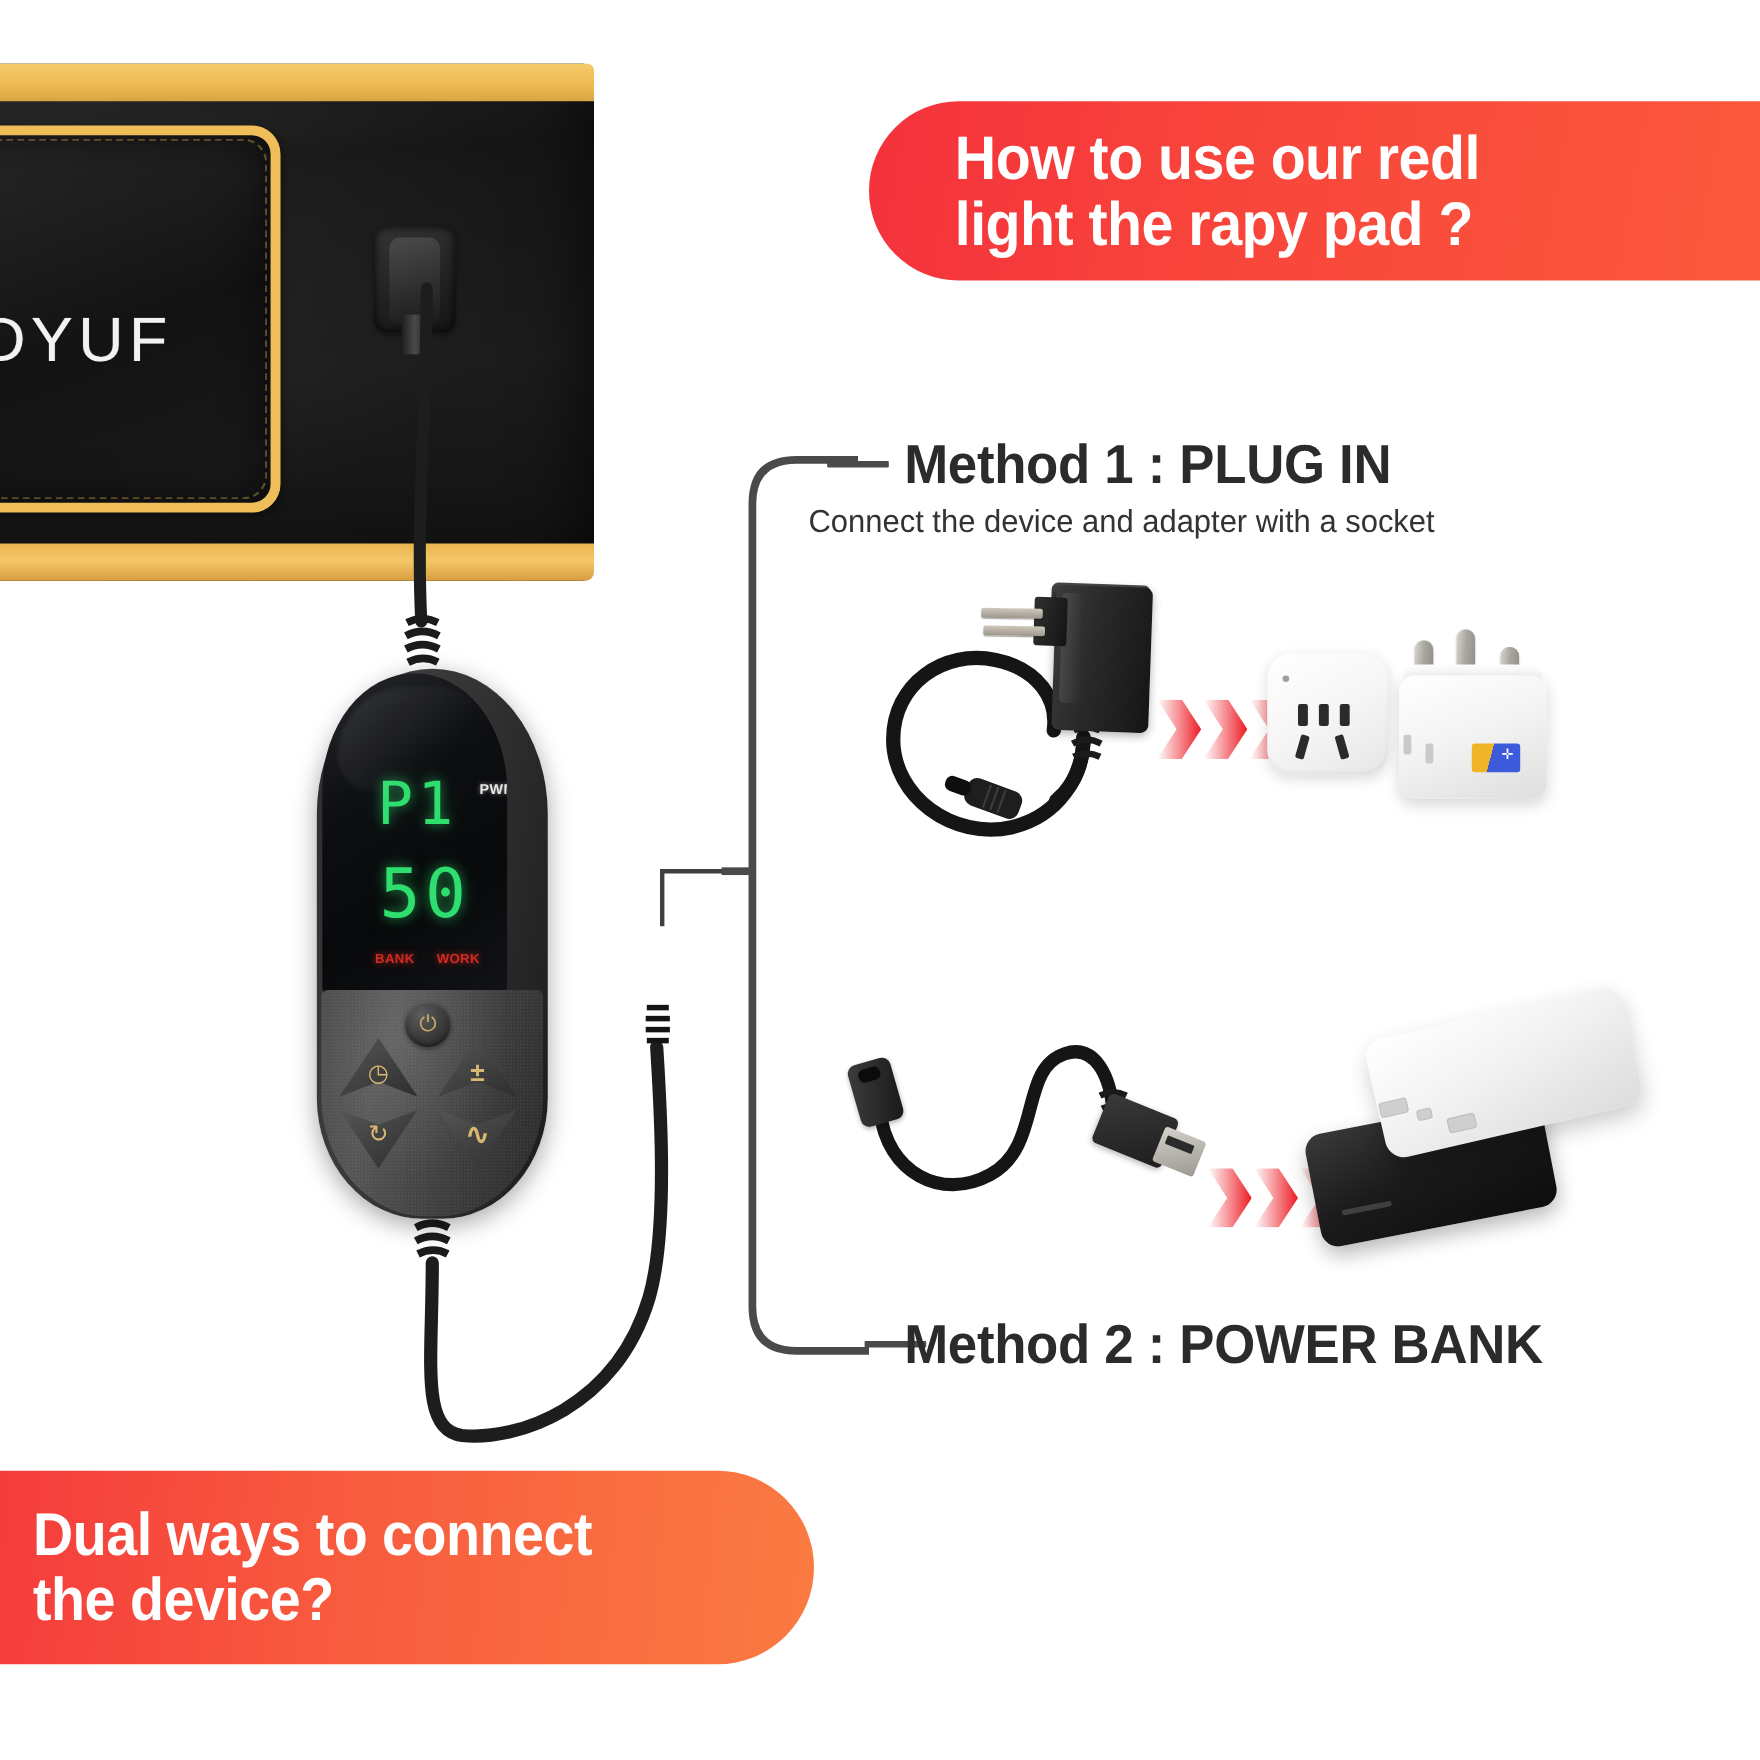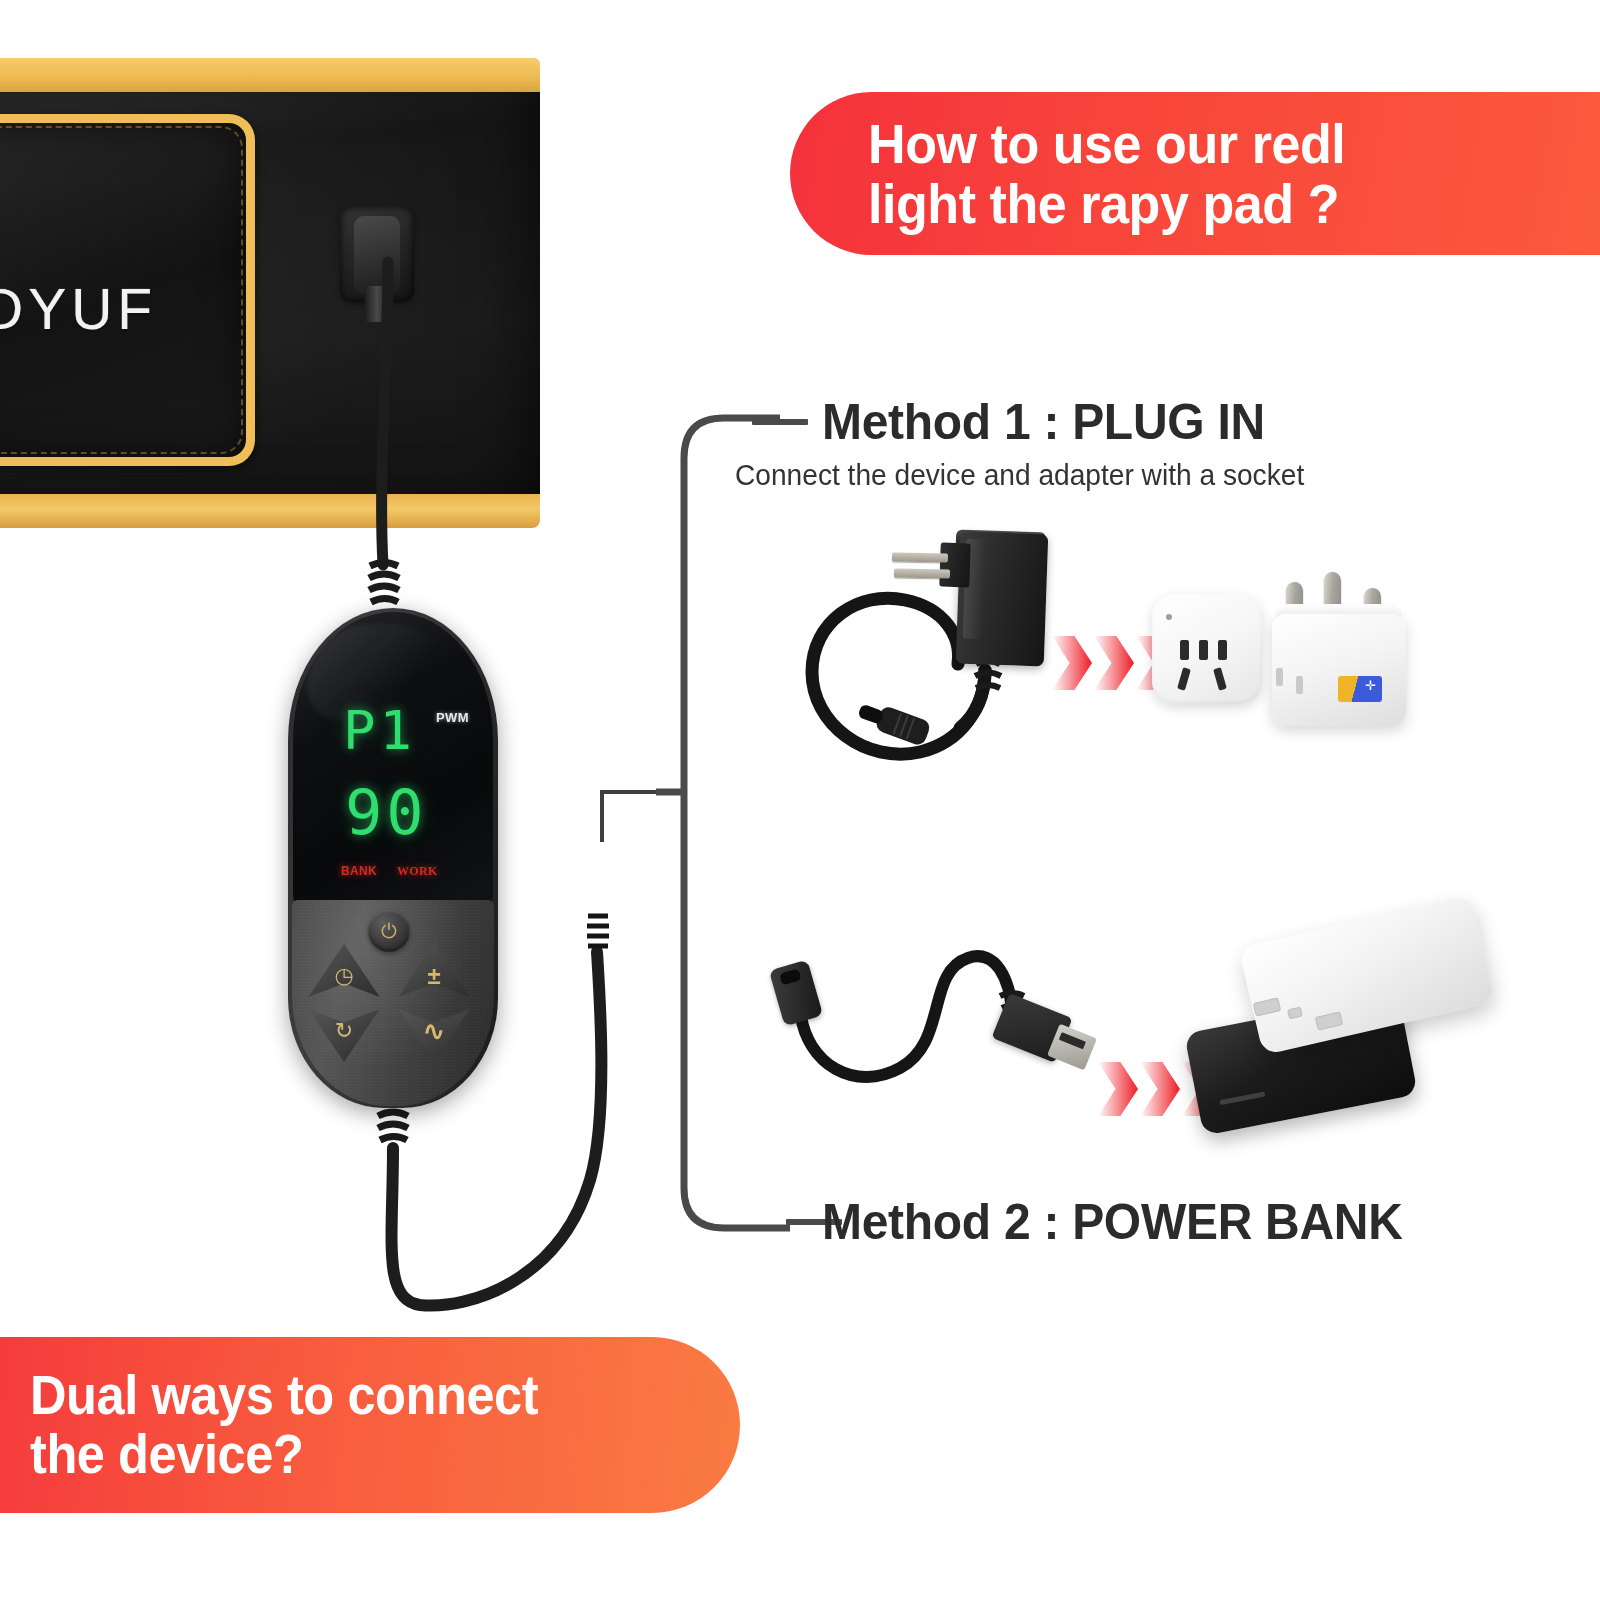--- a/index.html
+++ b/index.html
@@ -96,21 +96,21 @@
 
   
   .ctrl{ position:absolute; left:288px; top:608px; width:210px; height:500px; }
   .ctrl-body{
     position:absolute; left:0; top:0; width:210px; height:500px;
     background:linear-gradient(100deg,#2a2a2a 0%,#3d3d3d 30%,#2c2c2c 65%,#1c1c1c 100%);
     border-radius:105px 105px 96px 96px / 132px 132px 110px 110px;
     box-shadow:0 6px 22px rgba(0,0,0,.35);
   }
   .ctrl-screen{
-    position:absolute; left:5px; top:4px; width:200px; height:292px;
+    position:absolute; left:5px; top:4px; width:168px; height:292px;
     background:linear-gradient(150deg,#27282c 0%,#0e0f12 34%,#08090b 68%,#121316 100%);
     border-radius:100px 100px 8px 8px / 126px 126px 8px 8px;
     overflow:hidden;
   }
   .ctrl-screen::after{
     content:""; position:absolute; left:14px; top:12px; width:150px; height:96px;
     background:linear-gradient(125deg,rgba(255,255,255,.085),rgba(255,255,255,0) 70%);
     border-radius:80px 80px 40px 40px; filter:blur(2px);
   }
   .seg{
@@ -121,21 +121,21 @@
   .seg-row1{ position:absolute; left:50px; top:92px; font-size:54px; line-height:1; }
   .seg-row2{ position:absolute; left:52px; top:170px; font-size:62px; line-height:1; }
   .pwm{
     position:absolute; left:143px; top:98px;
     color:#e8e8e8; font-size:13px; font-weight:bold; letter-spacing:.4px;
     text-shadow:0 0 4px rgba(255,255,255,.5);
   }
   .ind{ position:absolute; top:252px; font-size:12px; font-weight:bold; color:#d12a22;
         text-shadow:0 0 7px rgba(225,45,35,.75); letter-spacing:.3px; }
   .ind-power{ left:48px; }
-  .ind-work{ left:104px;font-family:Liberation Serif, serif; }
+  .ind-work{ left:104px; }
 
   .ctrl-pad{
     position:absolute; left:4px; top:292px; width:202px; height:206px;
     background:
       radial-gradient(ellipse at 38% 22%, rgba(255,255,255,.10), transparent 55%),
       linear-gradient(105deg,#4a4a4a 0%,#565656 28%,#3f3f3f 62%,#2a2a2a 100%);
     border-radius:6px 6px 96px 96px / 6px 6px 110px 110px;
   }
   .ctrl-pad::before{
     content:""; position:absolute; inset:0; border-radius:inherit;
@@ -399,21 +399,21 @@
       <path d="M1004 1020 q12 -6 24 0"></path>
     </g>
   </svg>
 
   <div class="ctrl">
     <div class="ctrl-body"></div>
 
     <div class="ctrl-screen">
       <div class="seg seg-row1">P1</div>
       <div class="pwm">PWM</div>
-      <div class="seg seg-row2">90</div>
+      <div class="seg seg-row2">50</div>
       <div class="ind ind-power">BANK</div>
       <div class="ind ind-work">WORK</div>
     </div>
 
     <div class="ctrl-pad"></div>
 
     <div class="pwr-btn">
       <span class="glyph" style="color:#c9ac68;font-size:20px;">⏻</span>
     </div>
 

